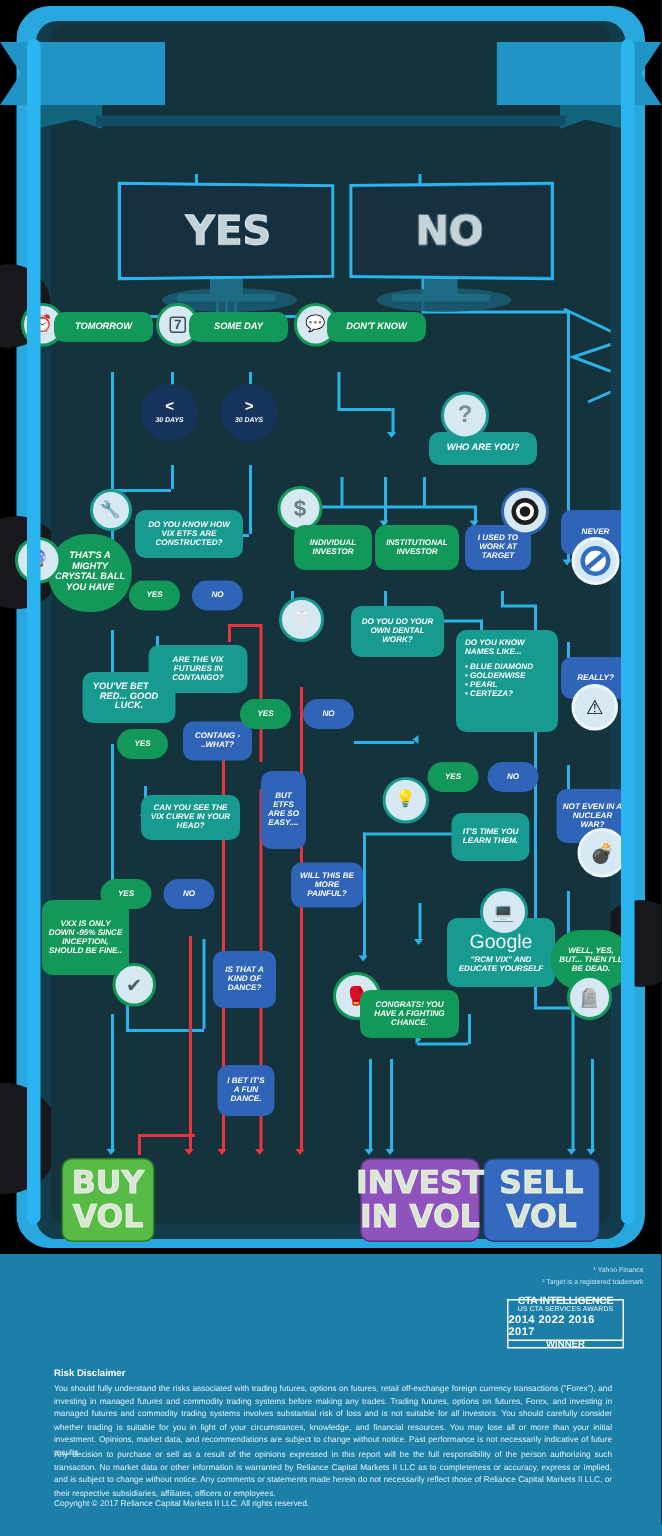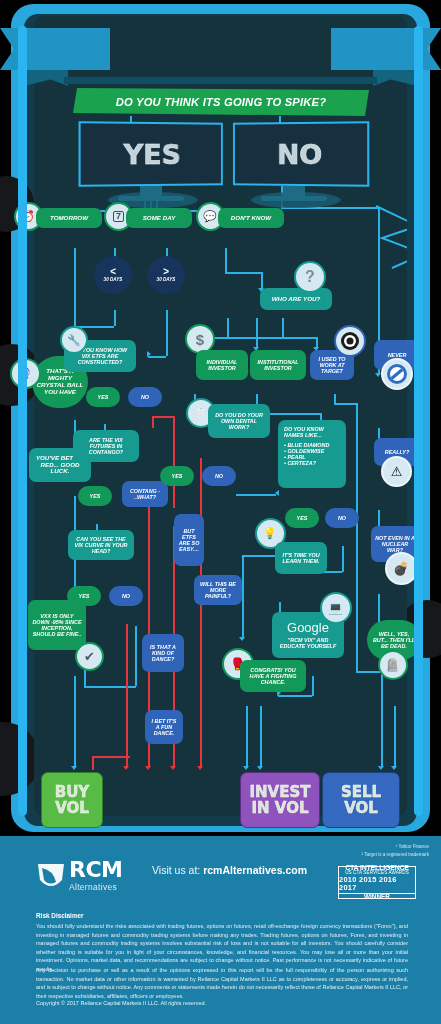--- a/index.html
+++ b/index.html
@@ -76,21 +76,21 @@
   .mon-glow1 { position:absolute; left:108px; top:192px; width:90px; height:16px; border-radius:50%; background:#1b5d73; opacity:.85;}
   .mon-glow2 { position:absolute; left:251px; top:192px; width:90px; height:16px; border-radius:50%; background:#1b5d73; opacity:.85;}
 
   
   .node {
     position:absolute; display:flex; align-items:center; justify-content:center;
     text-align:center; color:#ffffff; font-weight:bold; font-style:italic;
     border-radius:7px; line-height:1.12; padding:3px 4px;
   }
   .green    { background:#12995a; }
-  .teal     { background:#179b91; }
+  .teal     { background:#179b91;margin-left:26px; }
   .blue     { background:#2f64b8; }
   .pill     { border-radius:999px; }
   .node.sm  { font-size:6.2px; }
   .node.xs  { font-size:5.4px; }
 
   
   .ibadge { position:absolute; border-radius:50%; background:#d6e9f2;
             display:flex; align-items:center; justify-content:center; }
   .ibadge.ring-green { border:2.5px solid #12995a; }
   .ibadge.ring-teal  { border:2.5px solid #179b91; }
@@ -118,21 +118,21 @@
   
   .outcome {
     position:absolute; top:772px; height:56px; border-radius:7px;
     display:flex; align-items:center; justify-content:center; text-align:center;
     font-weight:bold; font-family:"DejaVu Sans", sans-serif;
   }
   .oc-buy    { left:41px;  width:62px;  background:#57bb46; border:1.5px solid #2e7d26; }
   .oc-kiss   { left:105px; width:133px; background:#ee2f2a; border:1.5px solid #9d1713; }
   .oc-invest { left:240px; width:80px;  background:#8e53bd; border:1.5px solid #5b2f80; }
   .oc-sell   { left:322px; width:78px;  background:#3568bf; border:1.5px solid #1f3f7d; }
-  .oc-text { font-size:15px; color:#d9e6d2; -webkit-text-stroke:0.5px rgba(255,255,255,.85); line-height:1.08; }
+  .oc-text { font-size:21px; color:#d9e6d2; -webkit-text-stroke:0.5px rgba(255,255,255,.85); line-height:1.08; }
   .oc-kiss .k1 { font-size:12px; display:block; color:#f7c9c6; -webkit-text-stroke:0.4px #ffe6e4;}
   .oc-kiss .k2 { font-size:16px; display:block; color:#f7c9c6; -webkit-text-stroke:0.4px #ffe6e4;}
   .oc-kiss .k3 { font-size:12px; display:block; color:#f7c9c6; -webkit-text-stroke:0.4px #ffe6e4;}
   .kiss-rule { display:inline-block; width:34px; height:1.5px; background:#f7c9c6; vertical-align:middle; margin:0 5px;}
 
   
   .footer { position:absolute; left:0; top:836px; width:441px; height:188px; background:#1b7fa8; }
   .fnote { position:absolute; right:12px; font-size:4.6px; color:#cfe6f0; }
   .logo-wrap { position:absolute; left:36px; top:24px; display:flex; align-items:center; }
   .logo-mark { width:30px; height:32px; }
@@ -338,23 +338,20 @@
     <svg class="zig" viewBox="0 0 72 68">
       <polyline points="4,2 46,22 10,34 52,50 20,64" fill="none" stroke="#2bb3e8" stroke-width="2"></polyline>
     </svg>
   </div>
 
   <div class="ribbon-l"></div>
   <div class="ribbon-r"></div>
   <div class="ribbon-tail-l"></div>
   <div class="ribbon-tail-r"></div>
   <div class="title-shadow"></div>
-  <div class="spike-banner">
-    <div class="t">DO YOU THINK ITS GOING TO SPIKE?</div>
-  </div>
 
   <div class="mon-glow1"></div>
   <div class="mon-glow2"></div>
   <div class="mon-stand stand1"></div>
   <div class="mon-stand stand2"></div>
   <div class="mon-stand stand3"></div>
   <div class="mon-stand stand4"></div>
   <div class="monitor mon-left">
     <div class="mon-label">YES</div>
   </div>
@@ -507,39 +504,26 @@
     <div class="oc-text">SELL VOL</div>
   </div>
   <div class="outcome oc-invest">
     <div class="oc-text">INVEST IN VOL</div>
   </div>
 
   <div class="footer">
     <div class="fnote" style="top:8px;">¹ Yahoo Finance</div>
     <div class="fnote" style="top:16px;">² Target is a registered trademark</div>
 
-    <div class="logo-wrap">
-      <svg class="logo-mark" viewBox="0 0 30 32">
-        <path d="M2 4 L28 4 L26 20 Q15 32 4 20 Z" fill="#ffffff" opacity="0.95"></path>
-        <path d="M6 8 Q17 10 20 22 Q13 26 8 20 Z" fill="#1b7fa8"></path>
-      </svg>
-      <div class="logo-txt">
-        <div class="logo-rcm">RCM</div>
-        <div class="logo-alt">Alternatives</div>
-      </div>
-    </div>
-
-    <div class="visit">
-      <span>Visit us at: </span><b>rcmAlternatives.com</b>
-    </div>
+
 
     <div class="cta">
       <div class="c1">CTA INTELLIGENCE</div>
       <div class="c2">US CTA SERVICES AWARDS</div>
-      <div class="c3">2010  2015  2016  2017</div>
+      <div class="c3">2014  2022  2016  2017</div>
       <div class="c4">WINNER</div>
     </div>
 
     <div class="disc-h">Risk Disclaimer</div>
     <div class="disc-p p1">You should fully understand the risks associated with trading futures, options on futures, retail off-exchange foreign currency transactions ("Forex"), and investing in managed futures and commodity trading systems before making any trades. Trading futures, options on futures, Forex, and investing in managed futures and commodity trading systems involves substantial risk of loss and is not suitable for all investors. You should carefully consider whether trading is suitable for you in light of your circumstances, knowledge, and financial resources. You may lose all or more than your initial investment. Opinions, market data, and recommendations are subject to change without notice. Past performance is not necessarily indicative of future results.</div>
     <div class="disc-p p2">Any decision to purchase or sell as a result of the opinions expressed in this report will be the full responsibility of the person authorizing such transaction. No market data or other information is warranted by Reliance Capital Markets II LLC as to completeness or accuracy, express or implied, and is subject to change without notice. Any comments or statements made herein do not necessarily reflect those of Reliance Capital Markets II LLC, or their respective subsidiaries, affiliates, officers or employees.</div>
     <div class="disc-p p3">Copyright © 2017 Reliance Capital Markets II LLC. All rights reserved.</div>
   </div>
 
   <div class="side-stripe-l"></div>

